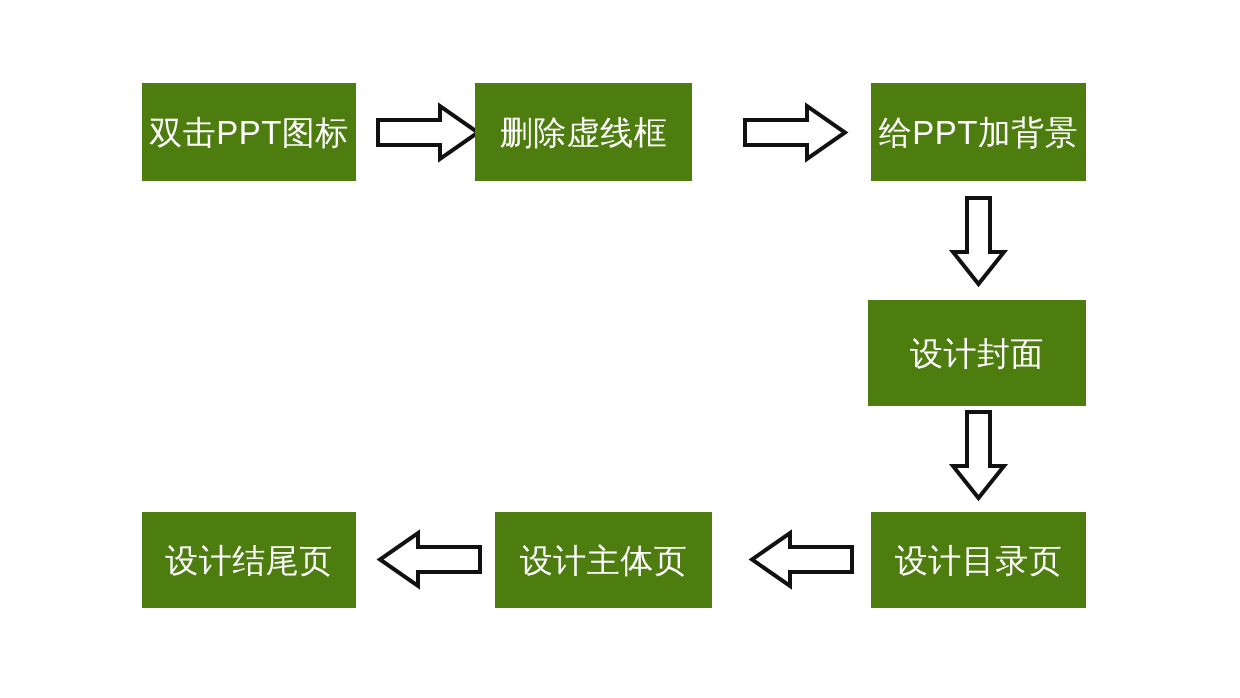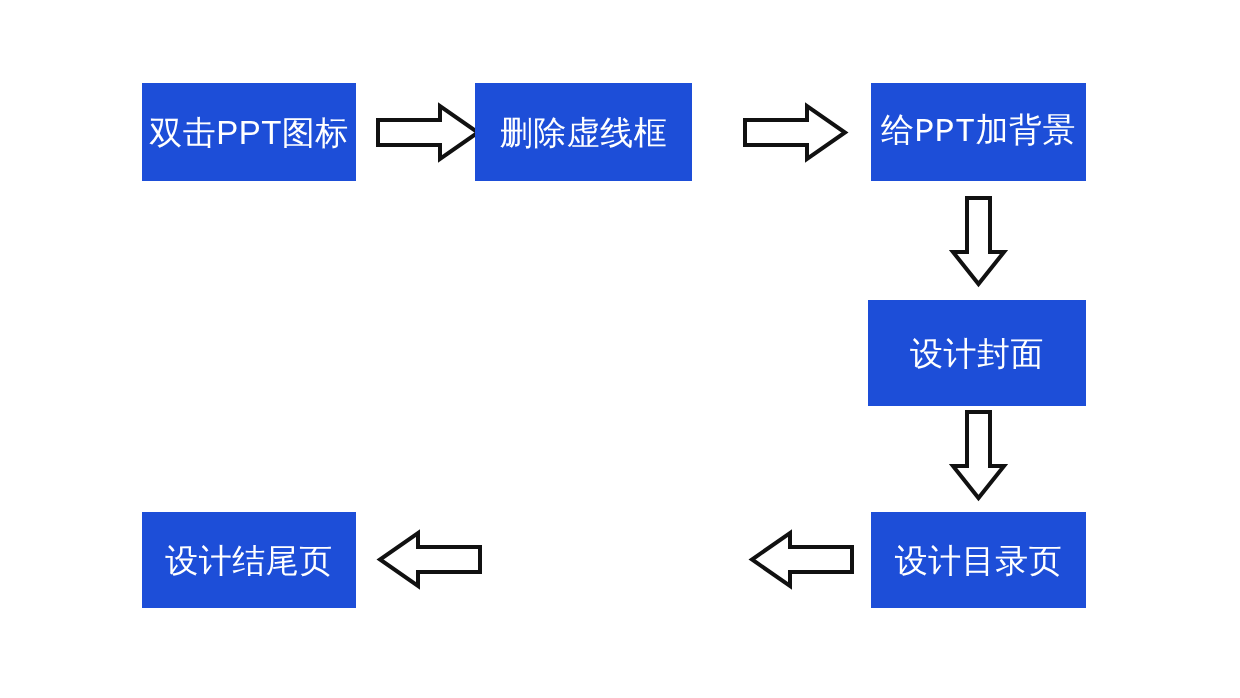--- a/index.html
+++ b/index.html
@@ -12,21 +12,21 @@
   }
   #canvas {
     position: relative;
     width: 1240px;
     height: 698px;
     background: #ffffff;
     overflow: hidden;
   }
   .node-box {
     position: absolute;
-    background: #1d4ed8;
+    background: #4d7c0f;
     color: #ffffff;
     display: flex;
     align-items: center;
     justify-content: center;
     box-sizing: border-box;
     letter-spacing: 0.5px;
     font-size: 33px;
     font-weight: 400;
     line-height: 1;
     white-space: nowrap;
@@ -56,21 +56,21 @@
   </div>
 
   <div class="node-box" style="left:475px; top:83px; width:217px; height:98px;">删除虚线框</div>
 
   <div class="arrow" style="left:743px; top:104px; width:104px; height:57px;">
     <svg viewBox="0 0 104 57" preserveAspectRatio="none" aria-hidden="true">
       <polygon points="2,16 64,16 64,2 102,28.5 64,55 64,41 2,41" fill="#ffffff" stroke="#111111" stroke-width="4" stroke-linejoin="miter"></polygon>
     </svg>
   </div>
 
-  <div class="node-box" style="left:871px; top:83px; width:215px; height:98px;font-family:Liberation Mono, monospace;">给PPT加背景</div>
+  <div class="node-box" style="left:871px; top:83px; width:215px; height:98px;">给PPT加背景</div>
 
   <div class="arrow" style="left:950px; top:196px; width:57px; height:90px;">
     <svg viewBox="0 0 57 90" preserveAspectRatio="none" aria-hidden="true">
       <polygon points="17,2 40,2 40,56 54,56 28.5,88 3,56 17,56" fill="#ffffff" stroke="#111111" stroke-width="4" stroke-linejoin="miter"></polygon>
     </svg>
   </div>
 
   <div class="node-box" style="left:868px; top:300px; width:218px; height:106px;">设计封面</div>
 
   <div class="arrow" style="left:950px; top:410px; width:57px; height:90px;">
@@ -80,20 +80,21 @@
   </div>
 
   <div class="node-box" style="left:871px; top:512px; width:215px; height:96px;">设计目录页</div>
 
   <div class="arrow" style="left:750px; top:531px; width:104px; height:57px;">
     <svg viewBox="0 0 104 57" preserveAspectRatio="none" aria-hidden="true">
       <polygon points="102,16 40,16 40,2 2,28.5 40,55 40,41 102,41" fill="#ffffff" stroke="#111111" stroke-width="4" stroke-linejoin="miter"></polygon>
     </svg>
   </div>
 
+  <div class="node-box" style="left:495px; top:512px; width:217px; height:96px;">设计主体页</div>
 
   <div class="arrow" style="left:378px; top:531px; width:104px; height:57px;">
     <svg viewBox="0 0 104 57" preserveAspectRatio="none" aria-hidden="true">
       <polygon points="102,16 40,16 40,2 2,28.5 40,55 40,41 102,41" fill="#ffffff" stroke="#111111" stroke-width="4" stroke-linejoin="miter"></polygon>
     </svg>
   </div>
 
   <div class="node-box" style="left:142px; top:512px; width:214px; height:96px;">设计结尾页</div>
 
 </div>

